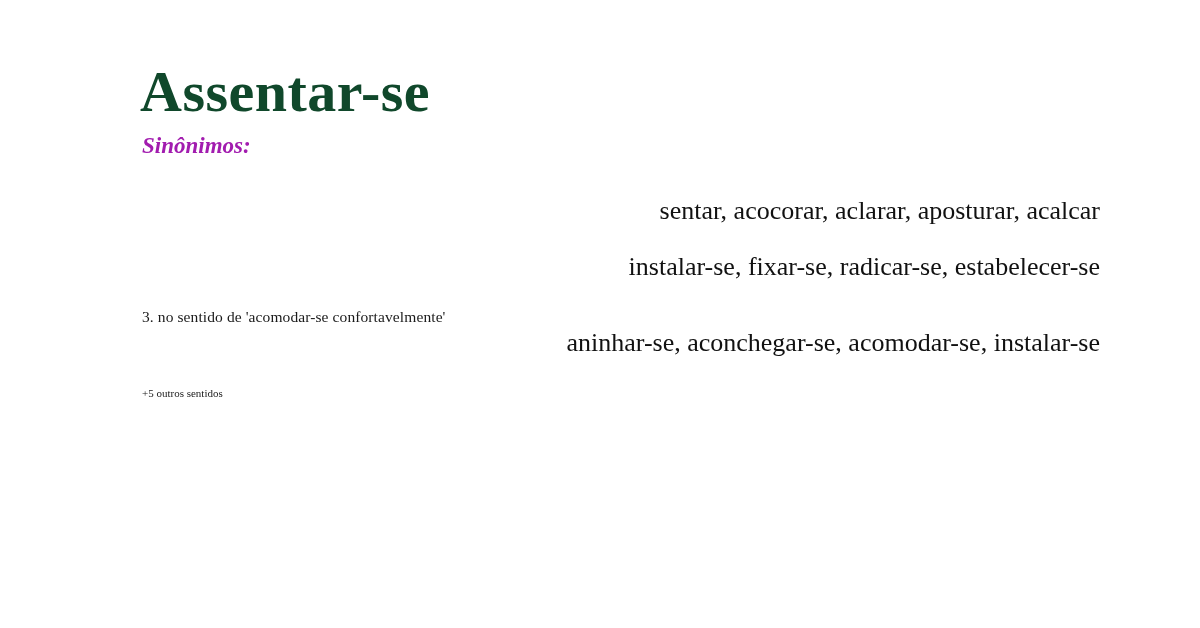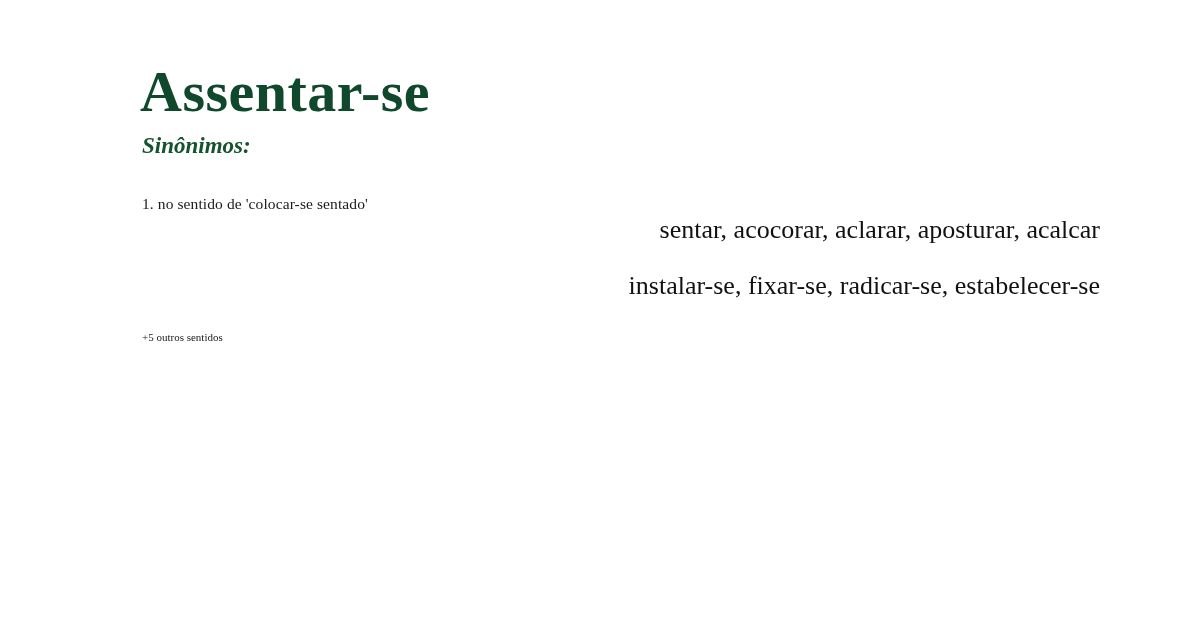--- a/index.html
+++ b/index.html
@@ -27,21 +27,21 @@
     line-height: 1.05;
     color: #10482b;
     letter-spacing: 0.5px;
     margin: 0;
   }
   .subtitle {
     font-family: "Liberation Serif", serif;
     font-weight: bold;
     font-style: italic;
     font-size: 23px;
-    color: #14532d;
+    color: #a21caf;
     margin: 10px 0 0 2px;
   }
   .senses {
     margin-top: 36px;
   }
   .sense {
     margin-bottom: 24px;
   }
   .sense-label {
     font-family: "Liberation Serif", serif;
@@ -83,27 +83,30 @@
 
 <div class="page">
 
   <h1 class="word-title">Assentar-se</h1>
 
   <div class="subtitle">Sinônimos:</div>
 
   <div class="senses">
 
     <div class="sense">
-      <div class="sense-label">1. no sentido de 'colocar-se sentado'</div>
       <div class="sense-words">sentar, acocorar, aclarar, aposturar, acalcar</div>
     </div>
 
     <div class="sense">
       <div class="sense-words">instalar-se, fixar-se, radicar-se, estabelecer-se</div>
     </div>
 
+    <div class="sense">
+      <div class="sense-label">3. no sentido de 'acomodar-se confortavelmente'</div>
+      <div class="sense-words">aninhar-se, aconchegar-se, acomodar-se, instalar-se</div>
+    </div>
 
   </div>
 
   <div class="more-senses">+5 outros sentidos</div>
 
 
 </div>
 
 </body></html>

